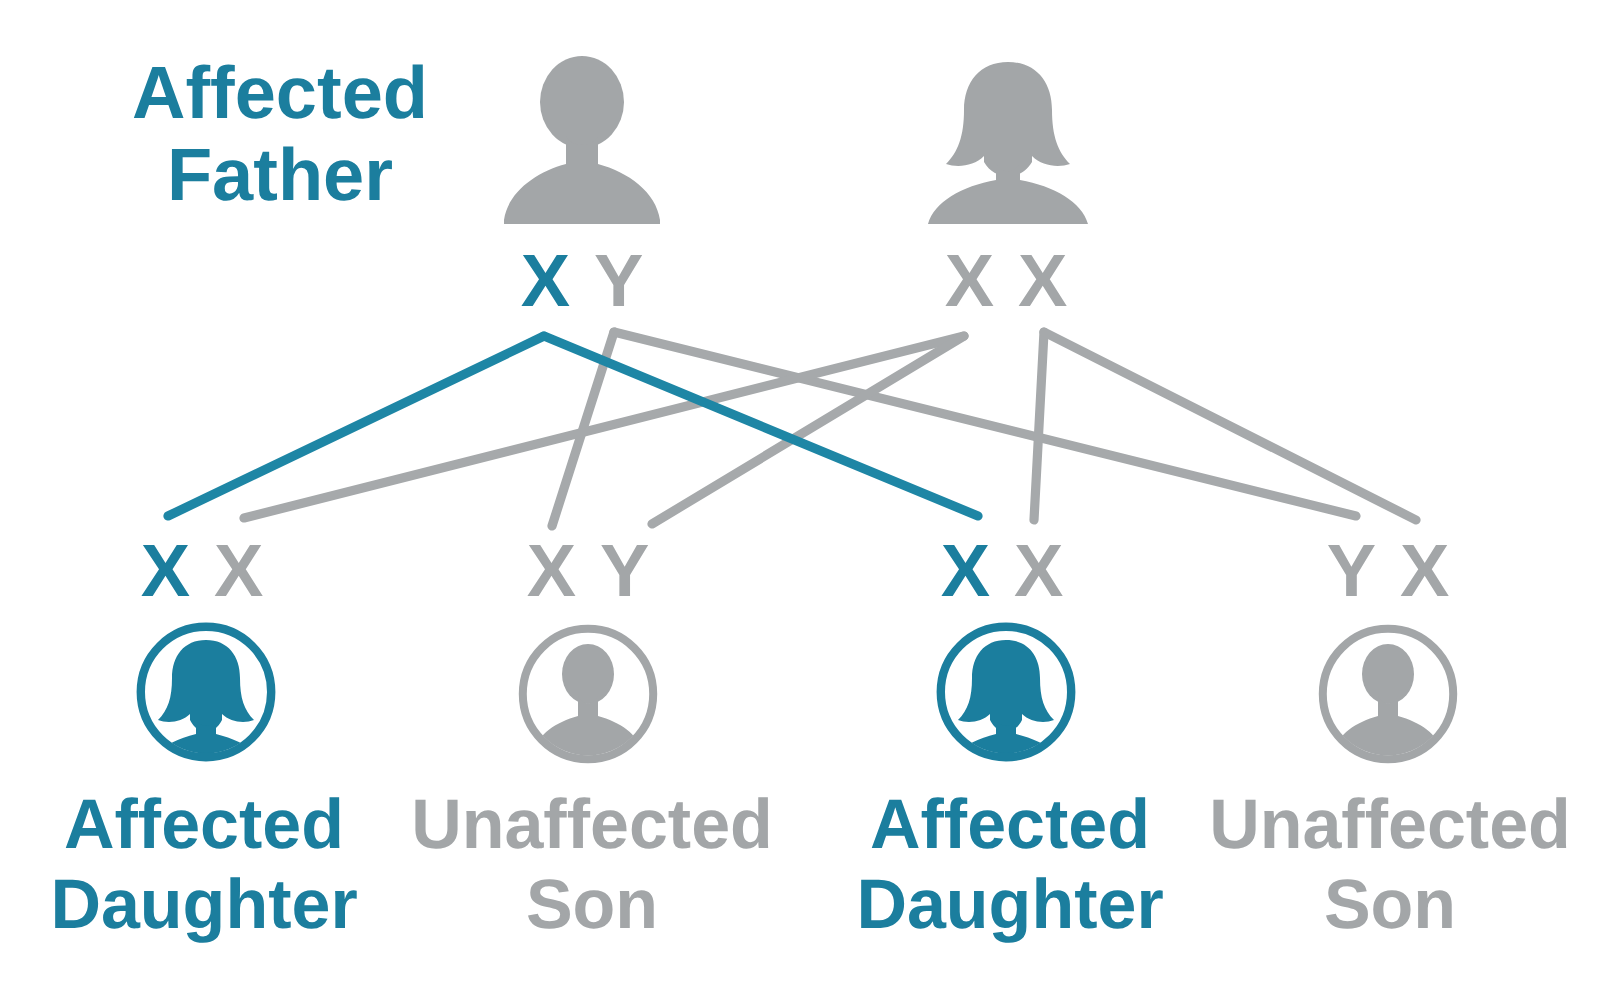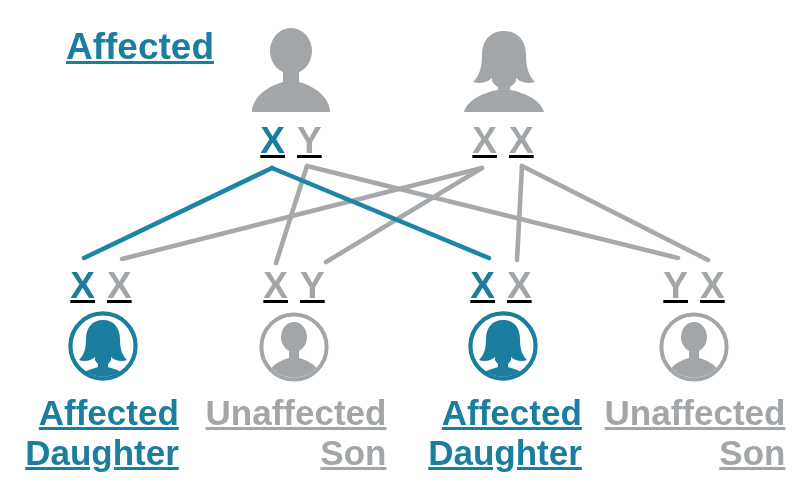--- a/index.html
+++ b/index.html
@@ -15,21 +15,21 @@
     position:relative;
     width:800px;height:493px;
     background:#ffffff;
     overflow:hidden;
   }
   .lines{position:absolute;left:0;top:0;width:800px;height:493px;}
   .lines line{stroke-width:4.6;stroke-linecap:round;fill:none;}
   .lines line.gray{stroke:var(--gray-line);}
   .lines line.teal{stroke:var(--teal-line);}
 
-  .centered{position:absolute;transform:translateX(-50%);text-align:right;white-space:nowrap;text-decoration:underline;}
+  .centered{position:absolute;transform:translateX(-50%);text-align:center;white-space:nowrap;}
 
   .parent-title{
     top:26px;left:140px;
     font-size:37px;font-weight:700;line-height:41px;
     color:var(--teal);
   }
   .genotype{
     display:flex;gap:12px;justify-content:center;
     font-size:37px;font-weight:700;line-height:37px;
   }
@@ -59,20 +59,21 @@
     <line class="gray" x1="482" y1="168" x2="122" y2="259"></line>
     <line class="gray" x1="482" y1="168" x2="326" y2="262"></line>
     <line class="gray" x1="522" y1="166" x2="517" y2="260"></line>
     <line class="gray" x1="522" y1="166" x2="708" y2="260"></line>
     <line class="teal" x1="272" y1="168" x2="84" y2="258"></line>
     <line class="teal" x1="272" y1="168" x2="489" y2="258"></line>
   </svg>
 
   <div class="centered parent-title">
     <div>Affected</div>
+    <div>Father</div>
   </div>
 
   <div class="avatar" style="left:250px;top:26px;">
     <svg width="82" height="86" viewBox="0 0 82 86">
       <ellipse class="fill-gray" cx="41" cy="25" rx="21" ry="23"></ellipse>
       <path class="fill-gray" d="M33 42 L33 56 C18 60 4 70 2 84 L2 86 L80 86 L80 84 C78 70 64 60 49 56 L49 42 C46 48 36 48 33 42 Z"></path>
     </svg>
   </div>
 
   <div class="avatar" style="left:461px;top:26px;">

